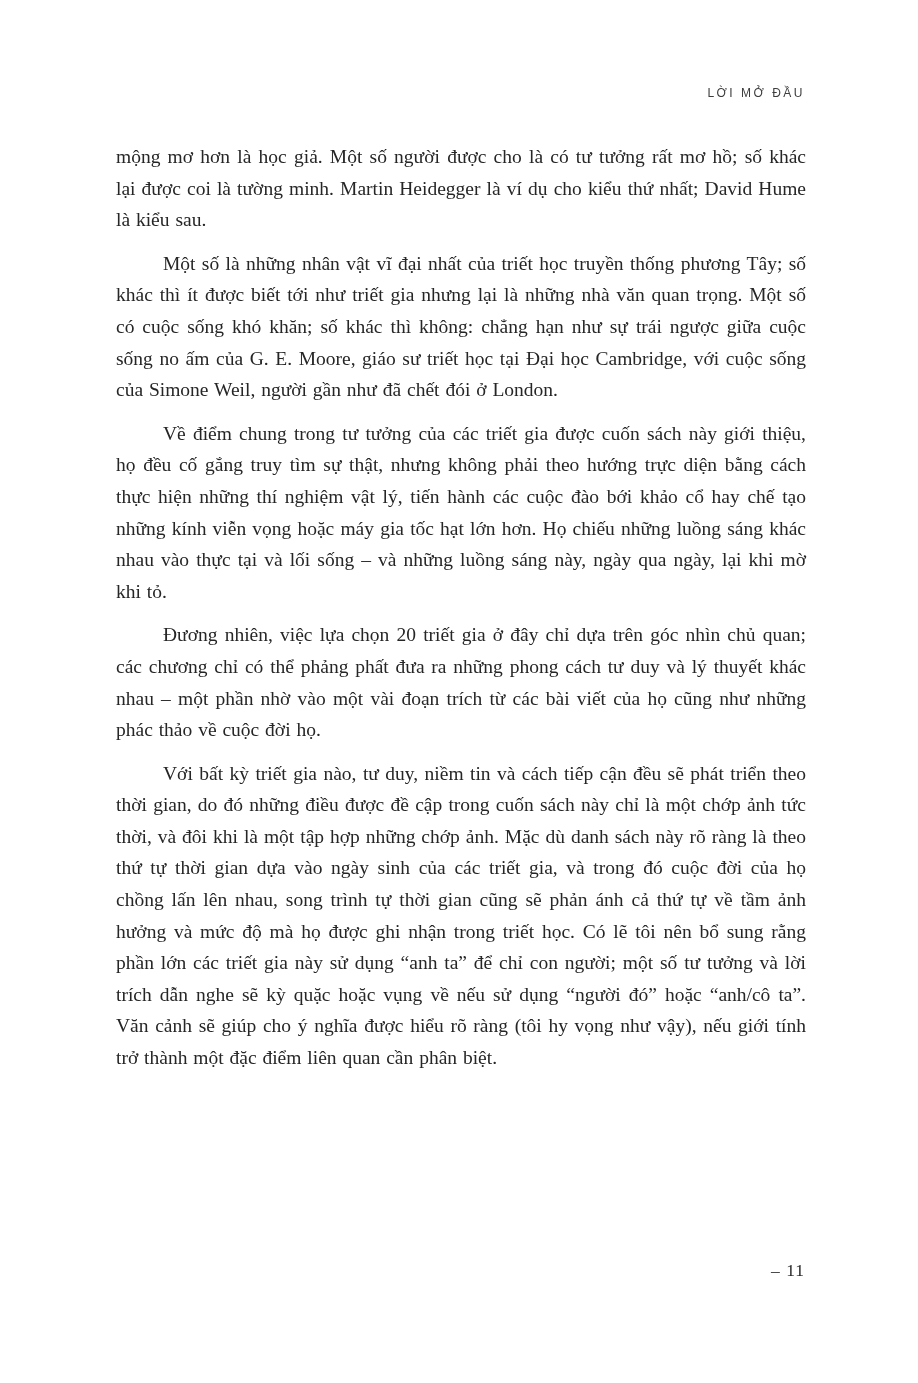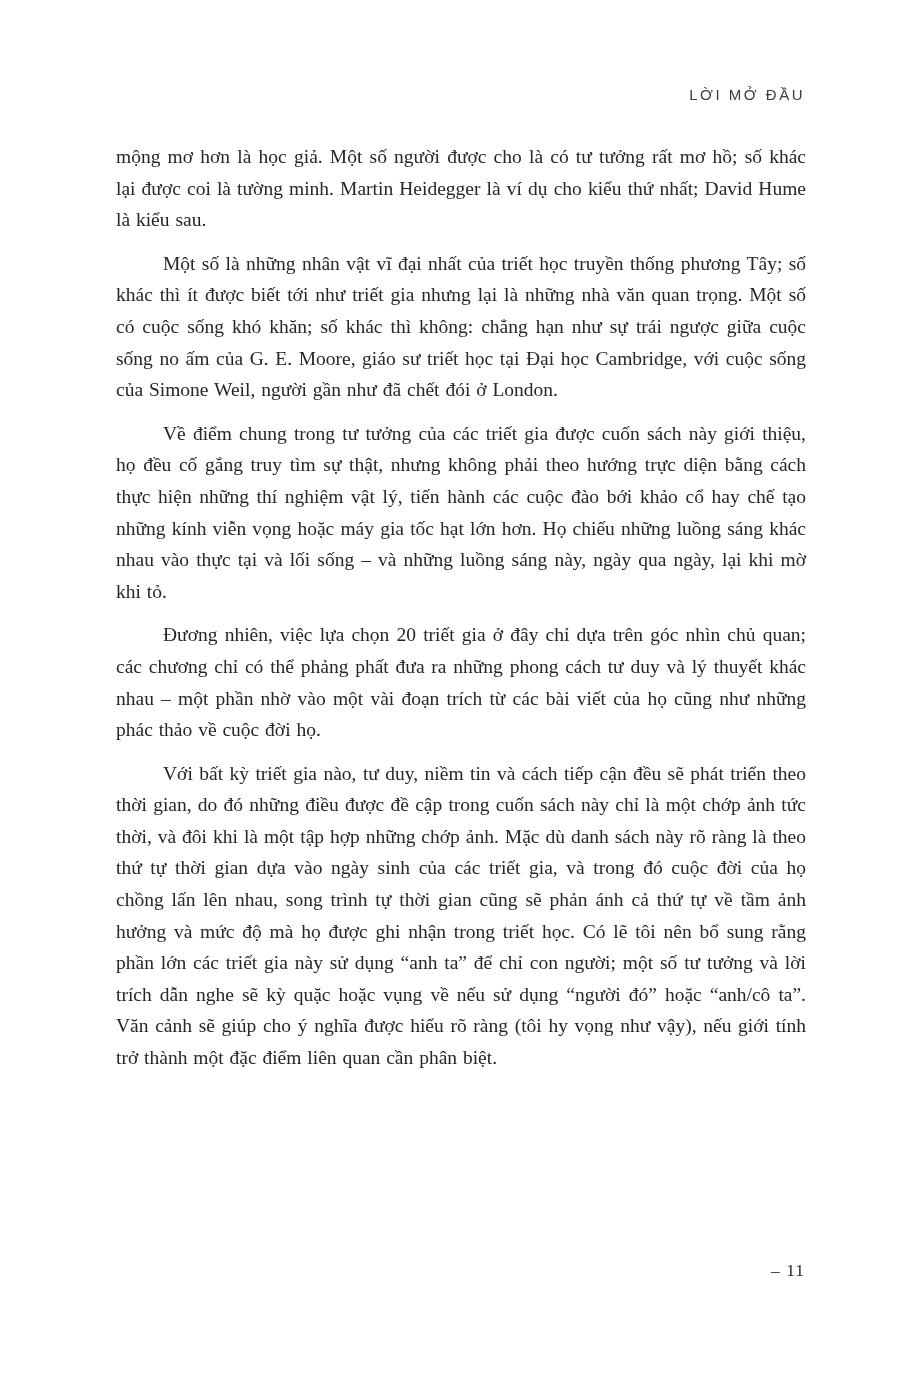--- a/index.html
+++ b/index.html
@@ -15,21 +15,21 @@
     height: 1383px;
     margin: 0 auto;
     background: #ffffff;
     overflow: hidden;
   }
   .running-head {
     position: absolute;
     top: 86px;
     right: 113px;
     font-family: "Liberation Sans", "DejaVu Sans", sans-serif;
-    font-size: 15px;
+    font-size: 12px;
     letter-spacing: 2.5px;
     color: #3d3d3d;
     text-transform: uppercase;
   }
   .body-text {
     position: absolute;
     top: 141px;
     left: 116px;
     width: 690px;
   }

